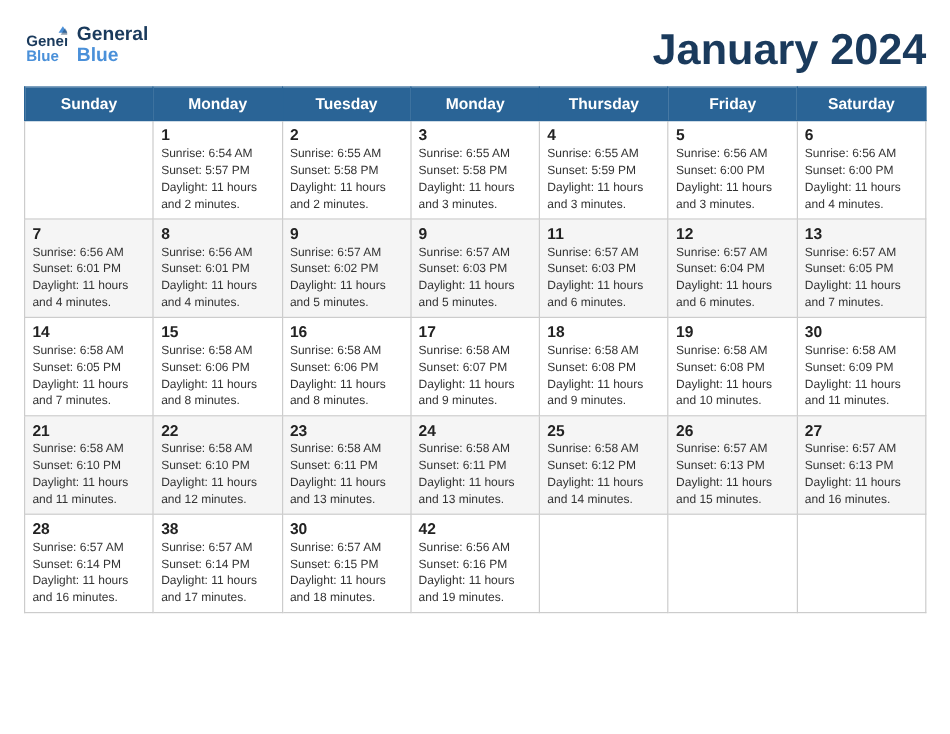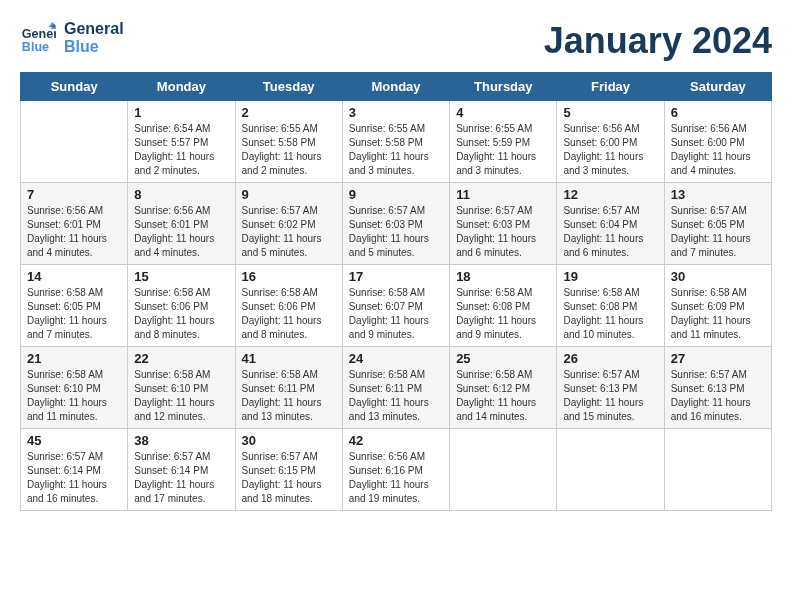--- a/index.html
+++ b/index.html
@@ -204,21 +204,21 @@
       <tr>
         <td>
           <span class="day-number">21</span>
           <div class="day-info">Sunrise: 6:58 AM<br>Sunset: 6:10 PM<br>Daylight: 11 hours<br>and 11 minutes.</div>
         </td>
         <td>
           <span class="day-number">22</span>
           <div class="day-info">Sunrise: 6:58 AM<br>Sunset: 6:10 PM<br>Daylight: 11 hours<br>and 12 minutes.</div>
         </td>
         <td>
-          <span class="day-number">41</span>
+          <span class="day-number">23</span>
           <div class="day-info">Sunrise: 6:58 AM<br>Sunset: 6:11 PM<br>Daylight: 11 hours<br>and 13 minutes.</div>
         </td>
         <td>
           <span class="day-number">24</span>
           <div class="day-info">Sunrise: 6:58 AM<br>Sunset: 6:11 PM<br>Daylight: 11 hours<br>and 13 minutes.</div>
         </td>
         <td>
           <span class="day-number">25</span>
           <div class="day-info">Sunrise: 6:58 AM<br>Sunset: 6:12 PM<br>Daylight: 11 hours<br>and 14 minutes.</div>
         </td>
@@ -226,21 +226,21 @@
           <span class="day-number">26</span>
           <div class="day-info">Sunrise: 6:57 AM<br>Sunset: 6:13 PM<br>Daylight: 11 hours<br>and 15 minutes.</div>
         </td>
         <td>
           <span class="day-number">27</span>
           <div class="day-info">Sunrise: 6:57 AM<br>Sunset: 6:13 PM<br>Daylight: 11 hours<br>and 16 minutes.</div>
         </td>
       </tr>
       <tr>
         <td>
-          <span class="day-number">45</span>
+          <span class="day-number">28</span>
           <div class="day-info">Sunrise: 6:57 AM<br>Sunset: 6:14 PM<br>Daylight: 11 hours<br>and 16 minutes.</div>
         </td>
         <td>
           <span class="day-number">38</span>
           <div class="day-info">Sunrise: 6:57 AM<br>Sunset: 6:14 PM<br>Daylight: 11 hours<br>and 17 minutes.</div>
         </td>
         <td>
           <span class="day-number">30</span>
           <div class="day-info">Sunrise: 6:57 AM<br>Sunset: 6:15 PM<br>Daylight: 11 hours<br>and 18 minutes.</div>
         </td>

